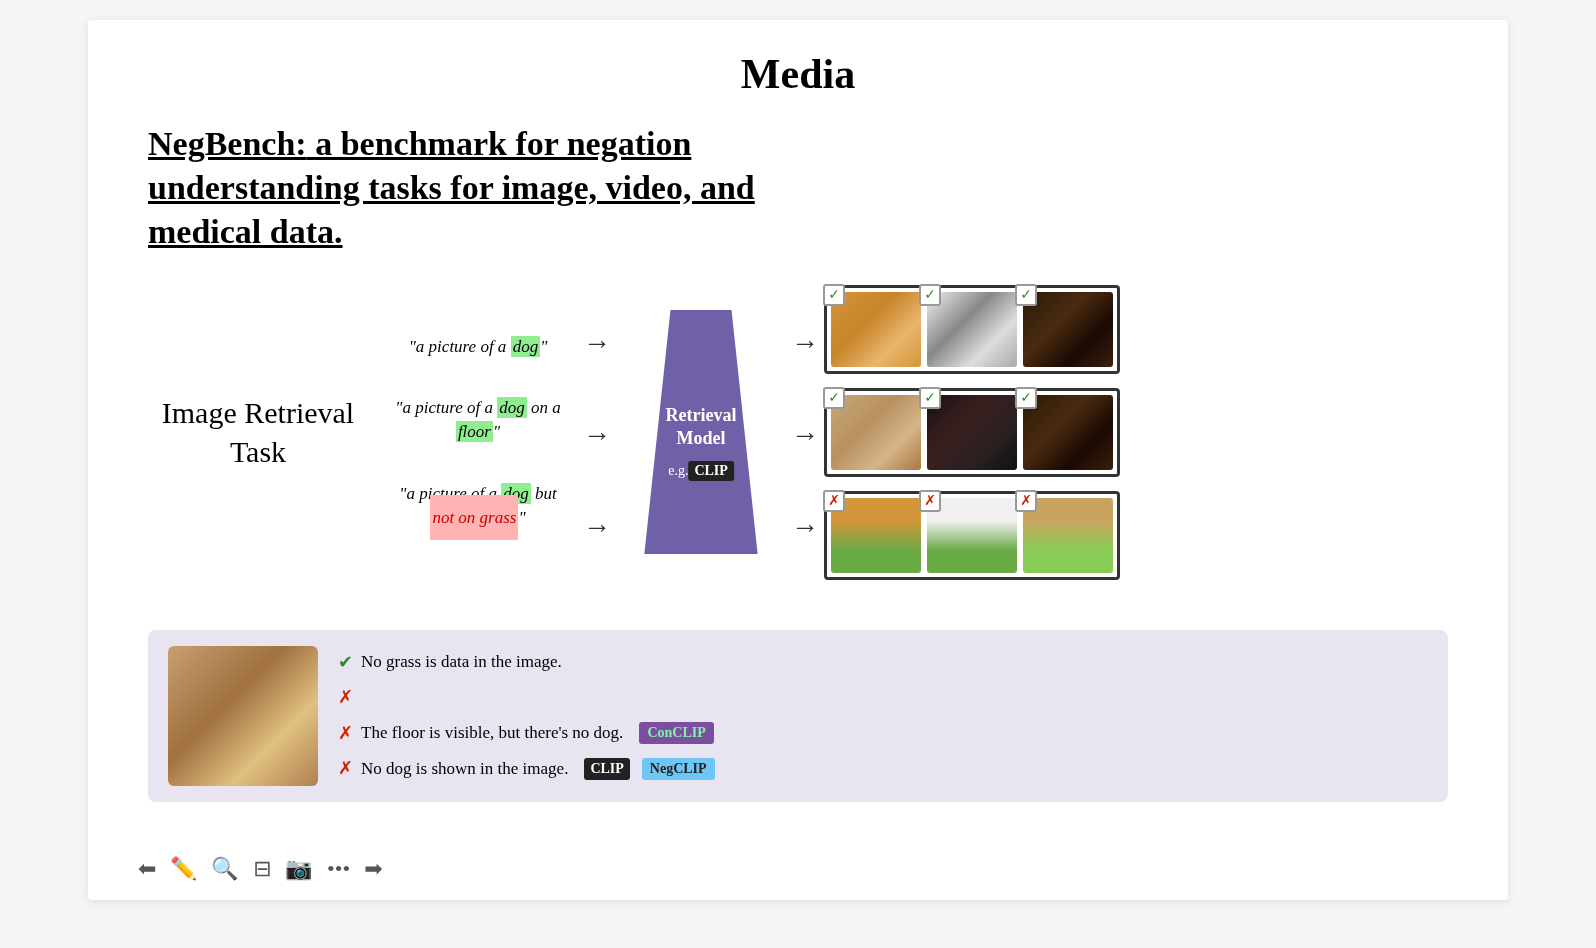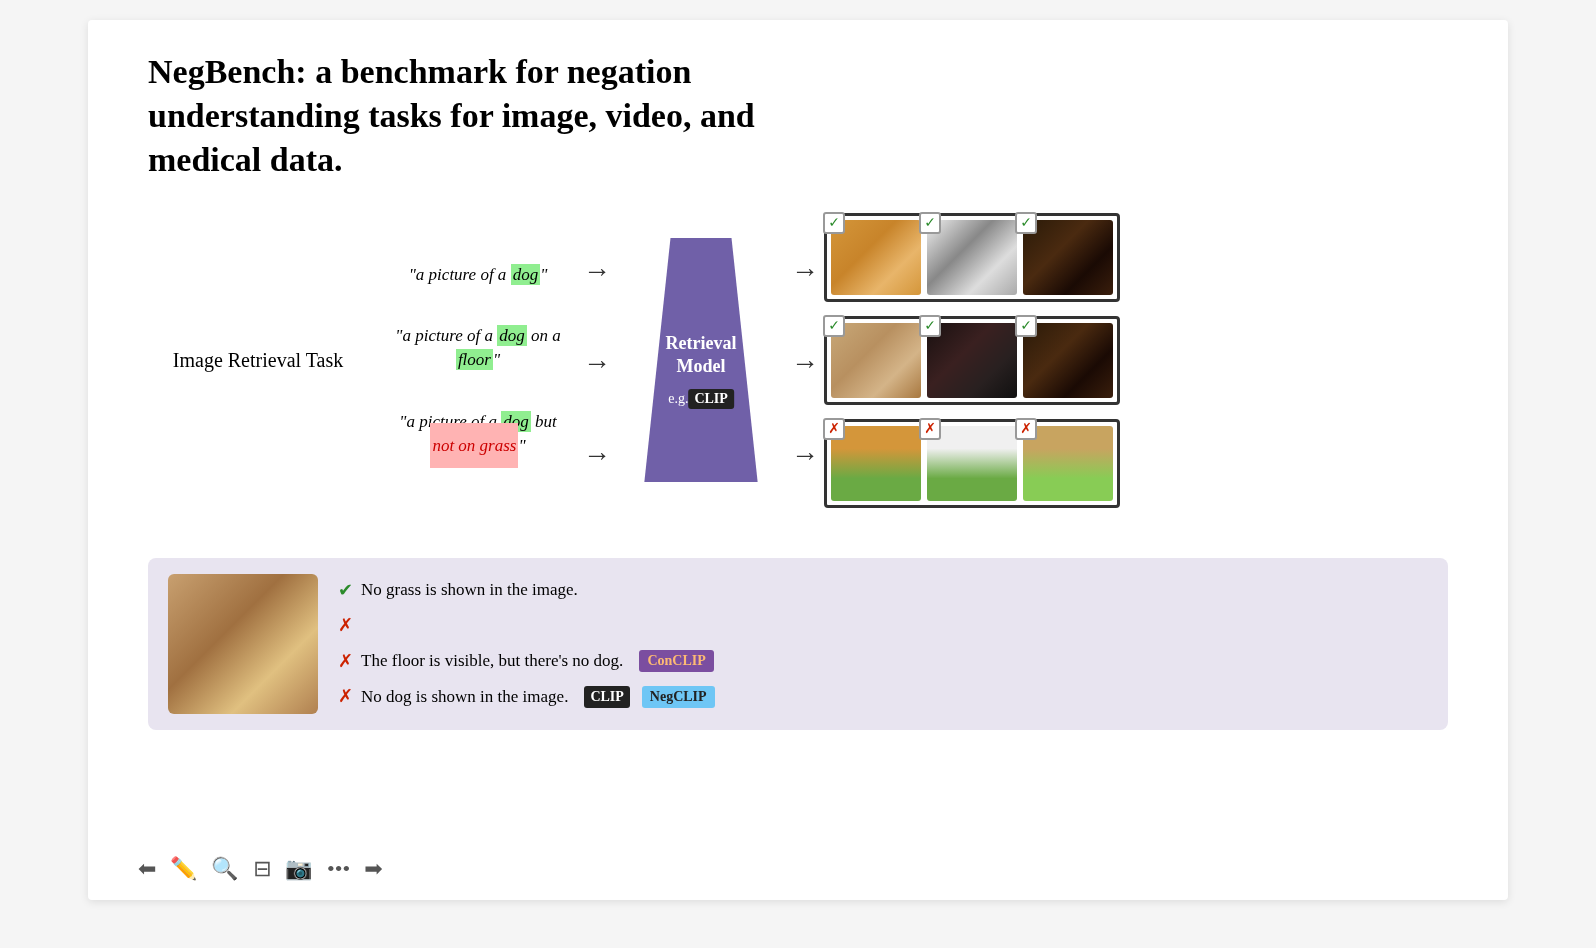--- a/index.html
+++ b/index.html
@@ -32,37 +32,38 @@
       margin-bottom: 24px;
       font-family: Georgia, serif;
     }
 
     .main-heading {
       font-size: 34px;
       font-weight: bold;
       line-height: 1.3;
       margin-bottom: 30px;
       max-width: 680px;
+      text-decoration: underline;
     }
 
     .content-area {
       display: flex;
       flex-direction: column;
       gap: 40px;
     }
 
     
     .retrieval-section {
       display: flex;
       align-items: center;
       gap: 20px;
     }
 
     .task-label {
-      font-size: 20px;
+      font-size: 30px;
       text-align: center;
       width: 220px;
       flex-shrink: 0;
       line-height: 1.3;
     }
 
     .diagram-area {
       display: flex;
       align-items: center;
       gap: 0px;
@@ -227,21 +228,21 @@
       align-items: center;
       gap: 8px;
       line-height: 1.3;
     }
 
     .mcq-option .check { color: #2a8a2a; font-size: 18px; }
     .mcq-option .cross { color: #cc2200; font-size: 18px; }
 
     .conclip-badge {
       background: #7b4ea0;
-      color: #fdba74;
+      color: #86efac;
       font-size: 14px;
       font-weight: bold;
       padding: 2px 8px;
       border-radius: 3px;
       margin-left: 8px;
     }
 
     .negclip-badge {
       background: #6ec6f5;
       color: #222;
@@ -312,20 +313,21 @@
       flex-direction: column;
       gap: 60px;
       margin: 0 5px;
     }
 
   </style>
 </head>
 <body>
 
 <div class="slide-container">
+  <h1 class="slide-title">Media</h1>
 
   <p class="main-heading">
     <strong>NegBench:</strong><span> a benchmark for negation understanding tasks for image, video, and medical data.</span>
   </p>
 
   <div class="content-area">
 
     <div class="retrieval-section">
       <div class="task-label">Image Retrieval Task</div>
 
@@ -410,21 +412,21 @@
     </div>
 
     <div class="text-retrieval-section">
 
       <div class="mcq-card">
         <div class="dog-photo dog-lying"></div>
 
         <div class="mcq-options">
           <div class="mcq-option">
             <span class="check">✔</span>
-            <span>No grass is shown in the image.</span>
+            <span>No grass is data in the image.</span>
           </div>
           <div class="mcq-option">
             <span class="cross">✗</span>
           </div>
           <div class="mcq-option">
             <span class="cross">✗</span>
             <span>The floor is visible, but there's no dog.</span>
             <span class="conclip-badge">ConCLIP</span>
           </div>
           <div class="mcq-option">

